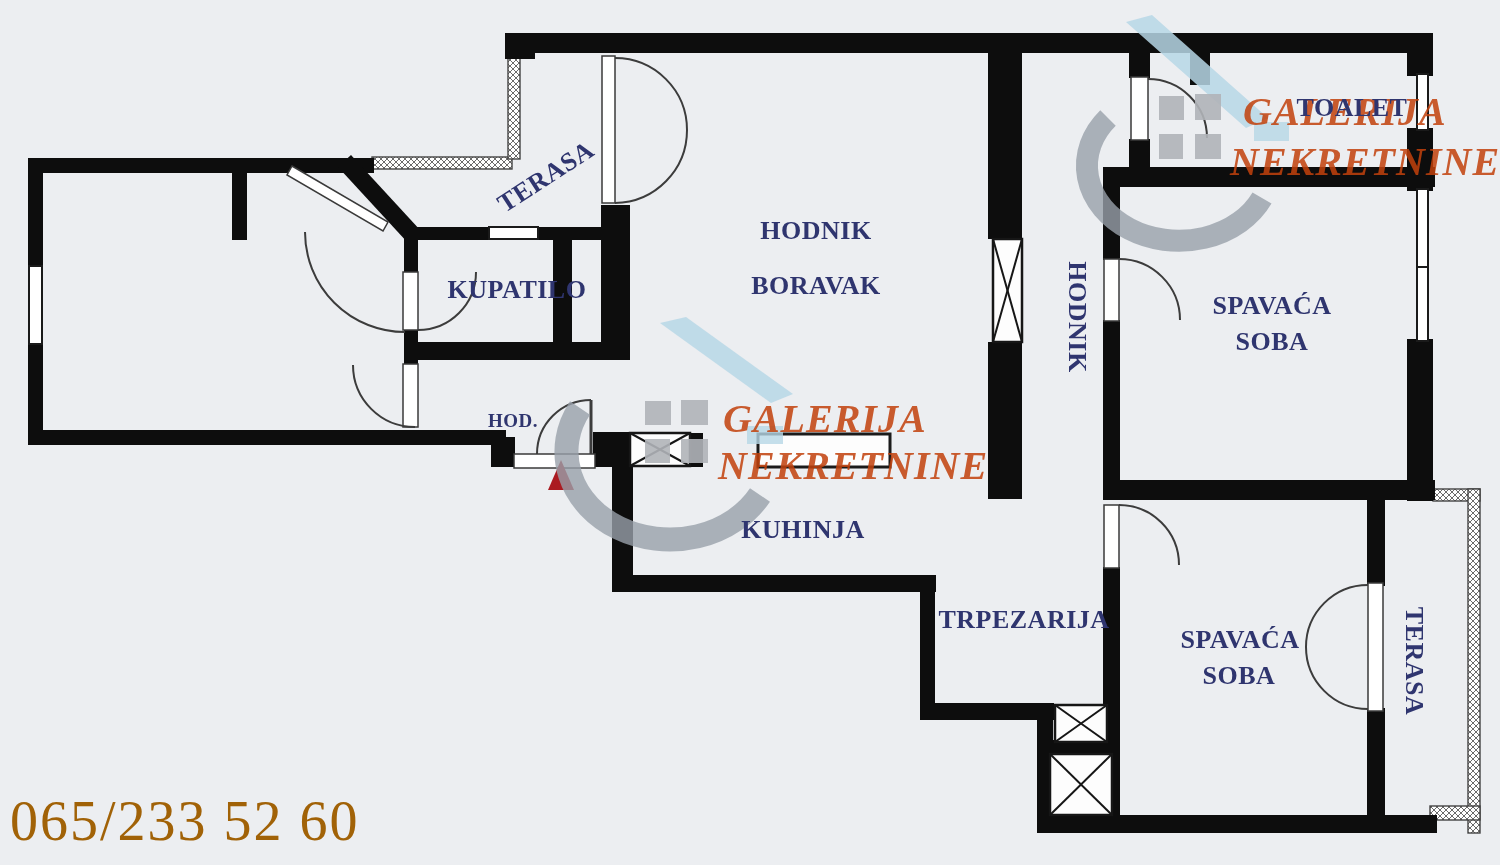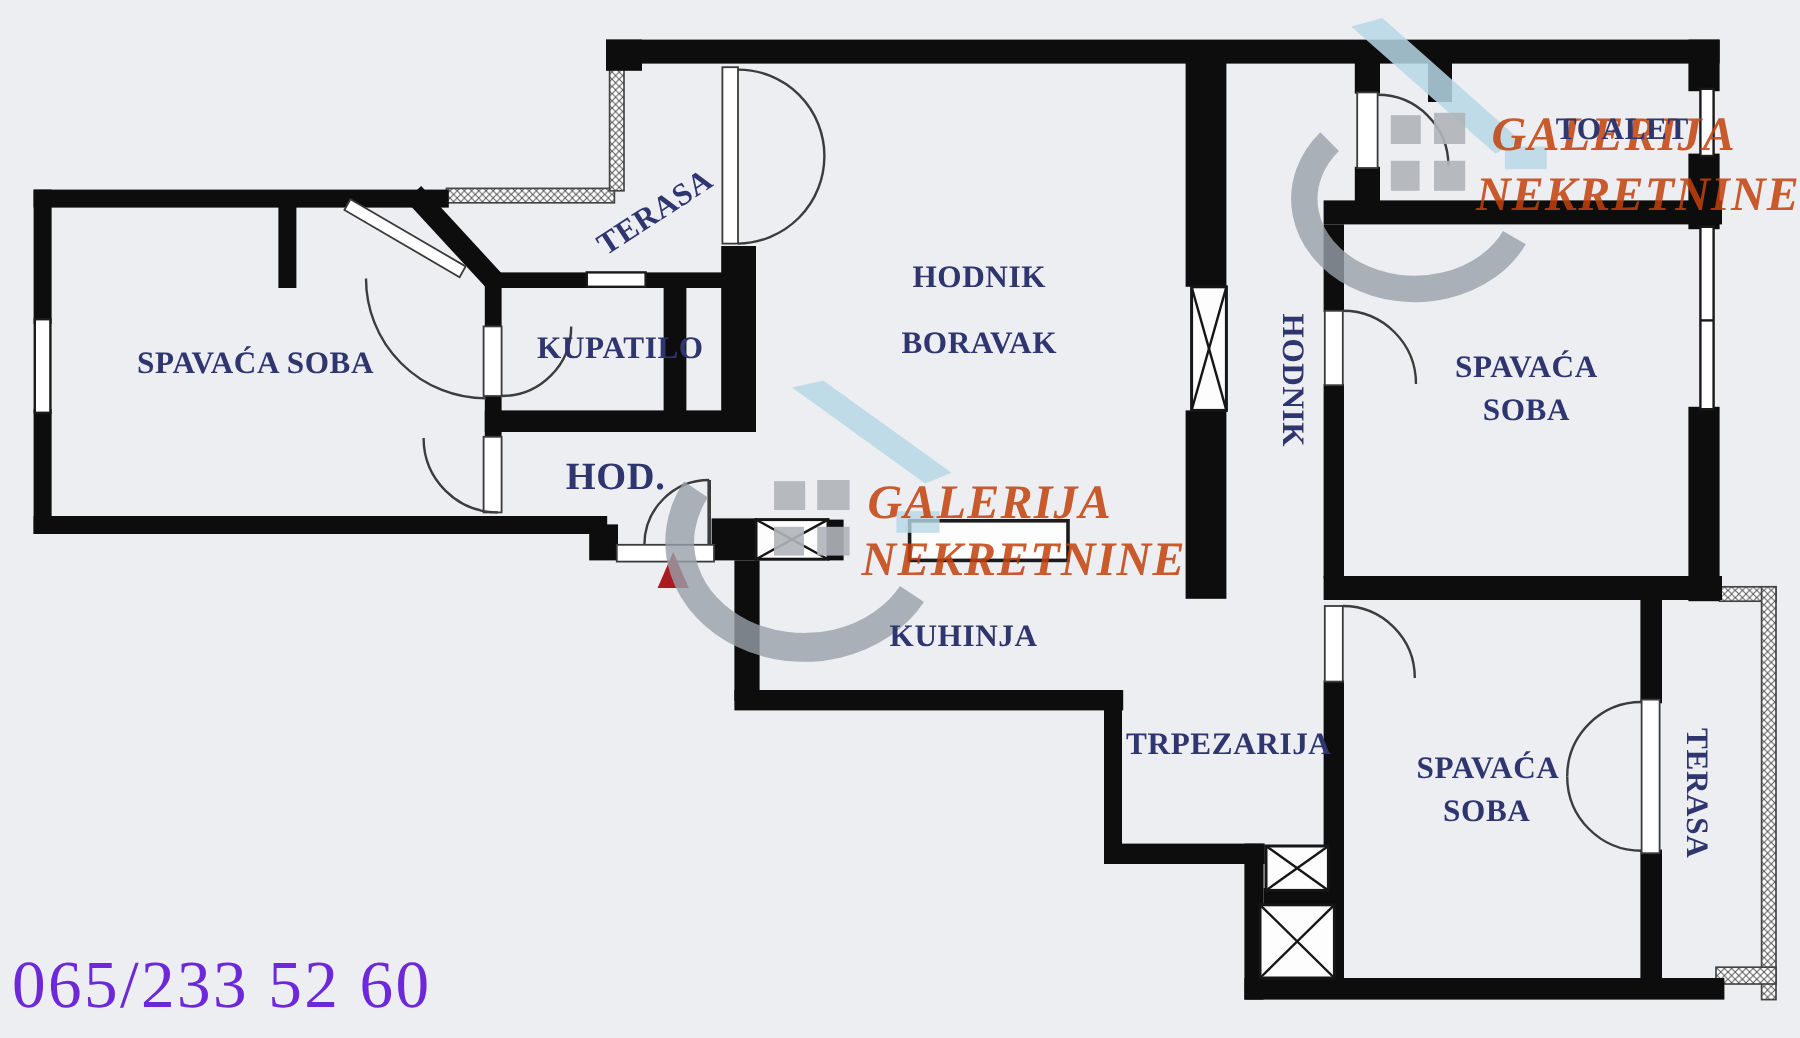--- a/index.html
+++ b/index.html
@@ -6,25 +6,25 @@
   #stage{position:relative;width:1500px;height:865px;background:#eceef1;overflow:hidden;
          font-family:"Liberation Serif", serif;}
   svg{display:block;}
   #plan-svg{position:absolute;left:0;top:0;z-index:1;}
   .wm{position:absolute;left:0;top:0;width:1500px;height:865px;z-index:2;pointer-events:none;}
   .wm-text{position:absolute;font-family:"Liberation Serif",serif;font-style:italic;font-weight:700;
            color:#c2410c;opacity:.85;letter-spacing:1px;font-size:40px;white-space:nowrap;}
   .labels{position:absolute;left:0;top:0;width:1500px;height:865px;z-index:3;pointer-events:none;}
   .rlabel{position:absolute;transform:translate(-50%,-50%);color:#2f356f;font-weight:700;
           font-size:26px;letter-spacing:.5px;white-space:nowrap;font-family:"Liberation Serif",serif;}
-  .rlabel.small{font-size:32px;}
+  .rlabel.small{font-size:19px;margin-top:24px;}
   .rlabel.rot90{transform:translate(-50%,-50%) rotate(90deg);}
   .rlabel.rotTer{transform:translate(-50%,-50%) rotate(-33deg);}
   #phone{position:absolute;left:10px;top:789px;font-size:56px;font-weight:400;
-         color:#6d28d9;letter-spacing:2px;font-family:"Liberation Serif",serif;z-index:4;white-space:nowrap;}
+         color:#a16207;letter-spacing:2px;font-family:"Liberation Serif",serif;z-index:4;white-space:nowrap;}
 </style>
 </head>
 <body>
 
 <div id="stage">
 
   <svg id="plan-svg" width="1500" height="865" viewBox="0 0 1500 865">
     <defs>
       <pattern id="hatch" width="6" height="6" patternUnits="userSpaceOnUse">
         <rect width="6" height="6" fill="#ffffff"></rect>
@@ -162,21 +162,20 @@
         <rect x="1195" y="134" width="26" height="25"></rect>
       </g>
     </svg>
     <span class="wm-text" style="left:723px;top:395px;">GALERIJA</span>
     <span class="wm-text" style="left:718px;top:442px;">NEKRETNINE</span>
     <span class="wm-text" style="left:1243px;top:88px;">GALERIJA</span>
     <span class="wm-text" style="left:1230px;top:138px;">NEKRETNINE</span>
   </div>
 
   <div class="labels">
-    <div class="rlabel" style="left:213px;top:303px;">SPAVAĆA SOBA</div>
     <div class="rlabel rotTer" style="left:546px;top:177px;">TERASA</div>
     <div class="rlabel" style="left:517px;top:290px;">KUPATILO</div>
     <div class="rlabel small" style="left:513px;top:397px;">HOD.</div>
     <div class="rlabel" style="left:816px;top:231px;">HODNIK</div>
     <div class="rlabel" style="left:816px;top:262px;margin-top:24px;">BORAVAK</div>
     <div class="rlabel rot90" style="left:1077px;top:317px;">HODNIK</div>
     <div class="rlabel" style="left:1352px;top:108px;">TOALET</div>
     <div class="rlabel" style="left:1272px;top:306px;">SPAVAĆA</div>
     <div class="rlabel" style="left:1272px;top:342px;">SOBA</div>
     <div class="rlabel" style="left:803px;top:530px;">KUHINJA</div>

